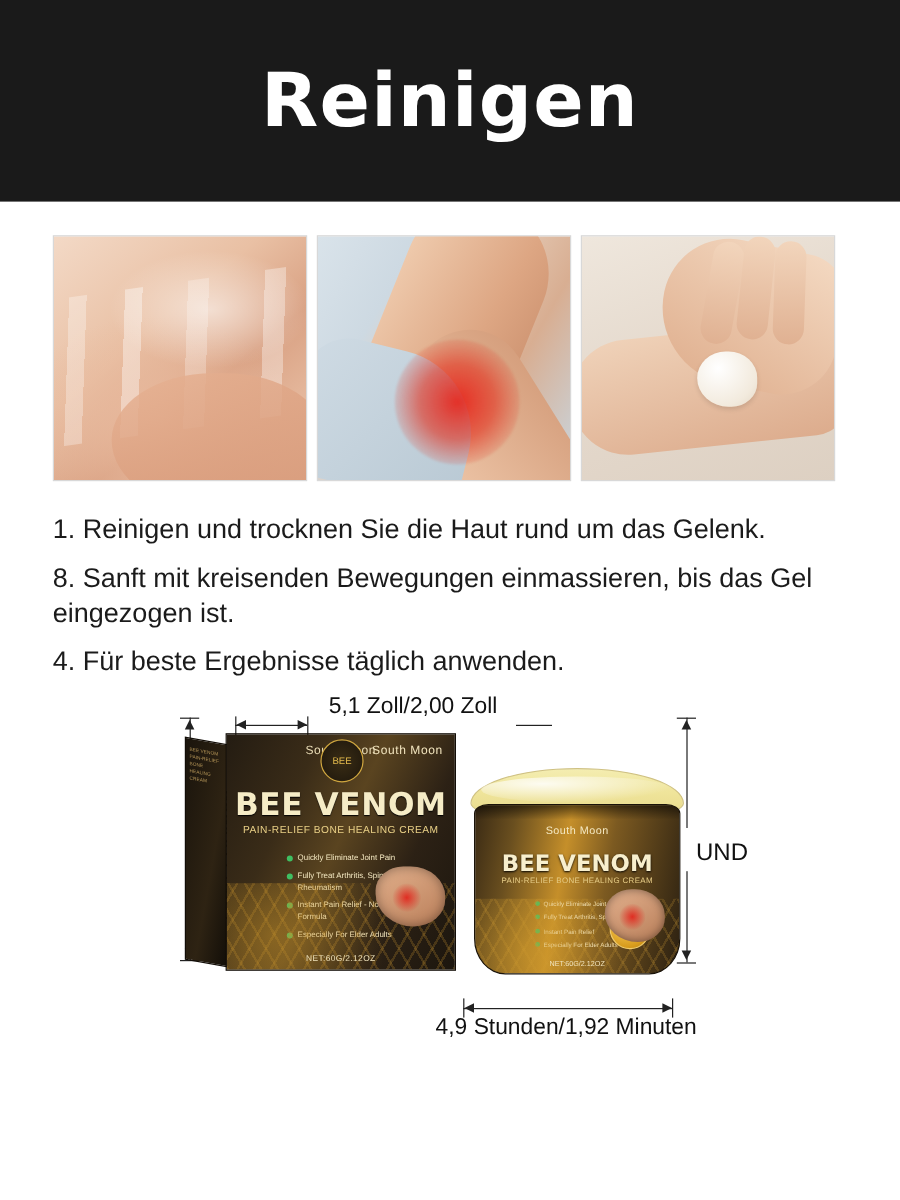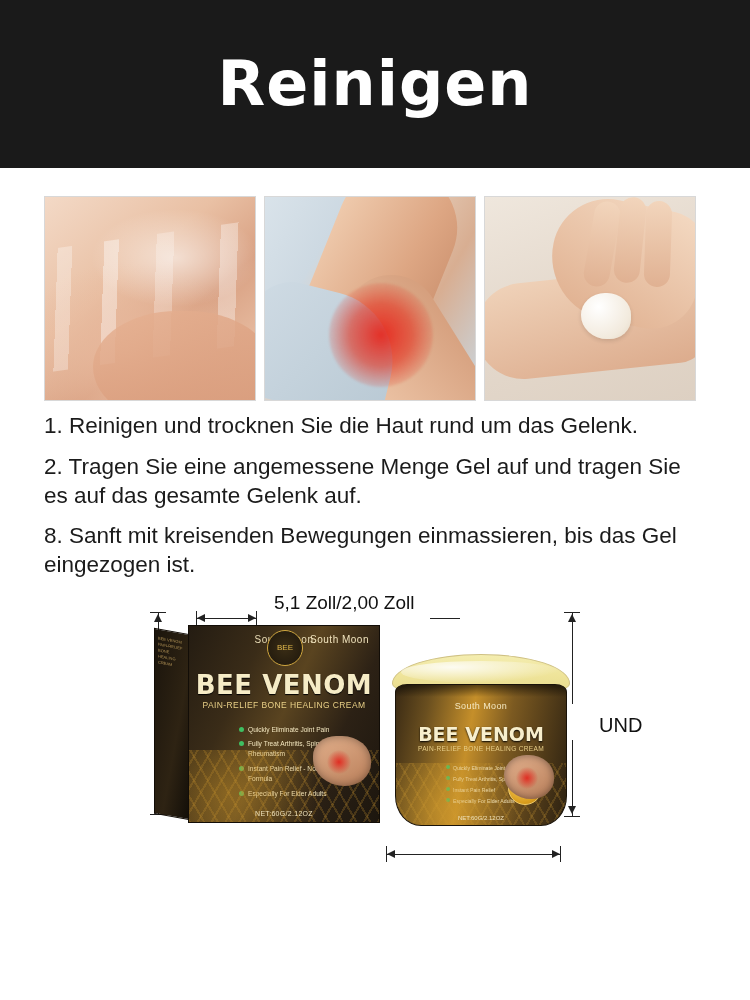--- a/index.html
+++ b/index.html
@@ -151,21 +151,21 @@
     position: absolute;
     width: 50px; height: 46px;
     left: 96px; top: 96px;
     border-radius: 50% 50% 45% 55%;
     background: radial-gradient(circle at 35% 30%, #ffffff, #f2eadd 70%, #e4d8c6 100%);
     box-shadow: 0 2px 4px rgba(0,0,0,0.12);
   }
 
   
   .instructions {
-    padding: 11px 44px 0 44px;
+    padding: 26px 44px 0 44px;
     box-sizing: border-box;
   }
   .step {
     font-size: 22.5px;
     color: #1b1b1b;
     line-height: 1.28;
     margin: 0 0 12px 0;
     font-family: "Liberation Sans", sans-serif;
   }
 
@@ -194,21 +194,20 @@
   .dim-left {
     left: 128px;
     top: 133px;
     transform: rotate(-90deg);
     transform-origin: center;
   }
   .dim-right {
     left: 580px;
     top: 122px;
     font-size: 20px;
-    margin-left: 19px;
   }
 
   .line {
     position: absolute;
     background: #222222;
   }
   .hline { height: 1px; }
   .vline { width: 1px; }
 
   .tick {
@@ -519,22 +518,22 @@
     <div class="finger f1"></div>
     <div class="finger f2"></div>
     <div class="finger f3"></div>
     <div class="cream"></div>
   </div>
 
 </div>
 
 <div class="instructions">
   <p class="step">1. Reinigen und trocknen Sie die Haut rund um das Gelenk.</p>
-  <p class="step">2. Tragen Sie eine angemessene Menge Gel auf und tragen Sie es auf das gesamte Gelenk auf.</p>
   <p class="step">8. Sanft mit kreisenden Bewegungen einmassieren, bis das Gel eingezogen ist.</p>
+  <p class="step">4. Für beste Ergebnisse täglich anwenden.</p>
 </div>
 
 <div class="diagram">
 
   <div class="dim-label dim-top">5,1 Zoll/2,00 Zoll</div>
   <div class="line hline" style="left:196px; top:26px; width:60px;"></div>
   <div class="line hline" style="left:430px; top:26px; width:30px;"></div>
   <div class="tick vline" style="left:196px; top:19px; height:16px;"></div>
   <div class="tick vline" style="left:256px; top:19px; height:16px;"></div>
   <div class="arrow arrow-l" style="left:197px; top:22px;"></div>
@@ -549,20 +548,21 @@
   <div class="arrow arrow-d" style="left:154px; top:212px;"></div>
 
   <div class="dim-label dim-right">UND</div>
   <div class="line vline" style="left:572px; top:20px; height:92px;"></div>
   <div class="line vline" style="left:572px; top:148px; height:76px;"></div>
   <div class="tick hline" style="left:564px; top:20px; width:16px;"></div>
   <div class="tick hline" style="left:564px; top:224px; width:16px;"></div>
   <div class="arrow arrow-u" style="left:568px; top:22px;"></div>
   <div class="arrow arrow-d" style="left:568px; top:214px;"></div>
 
+  <div class="dim-label dim-bottom">4,9 Stunden/1,92 Minuten</div>
   <div class="line hline" style="left:386px; top:262px; width:174px;"></div>
   <div class="tick vline" style="left:386px; top:254px; height:16px;"></div>
   <div class="tick vline" style="left:560px; top:254px; height:16px;"></div>
   <div class="arrow arrow-l" style="left:387px; top:258px;"></div>
   <div class="arrow arrow-r" style="left:552px; top:258px;"></div>
 
   <div class="box">
     <div class="box-side">BEE VENOM PAIN-RELIEF BONE HEALING CREAM</div>
     <div class="box-face">
       <div class="brand-top">

